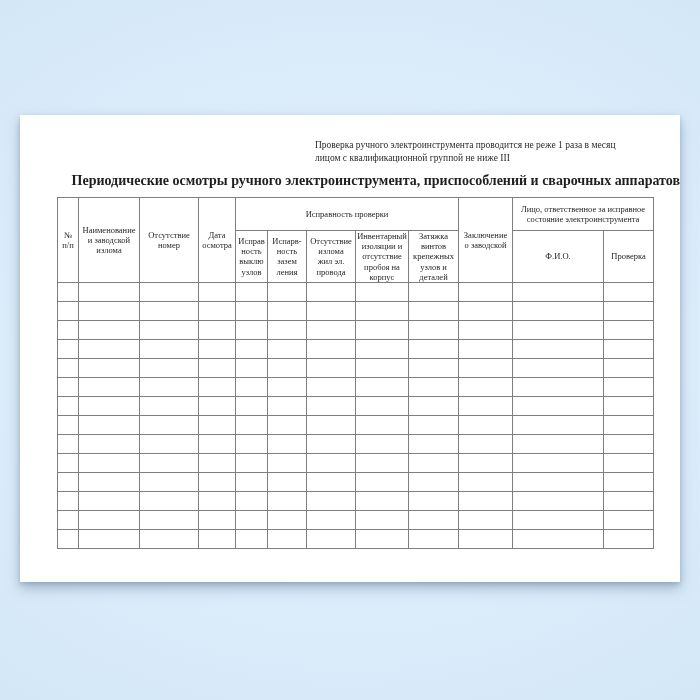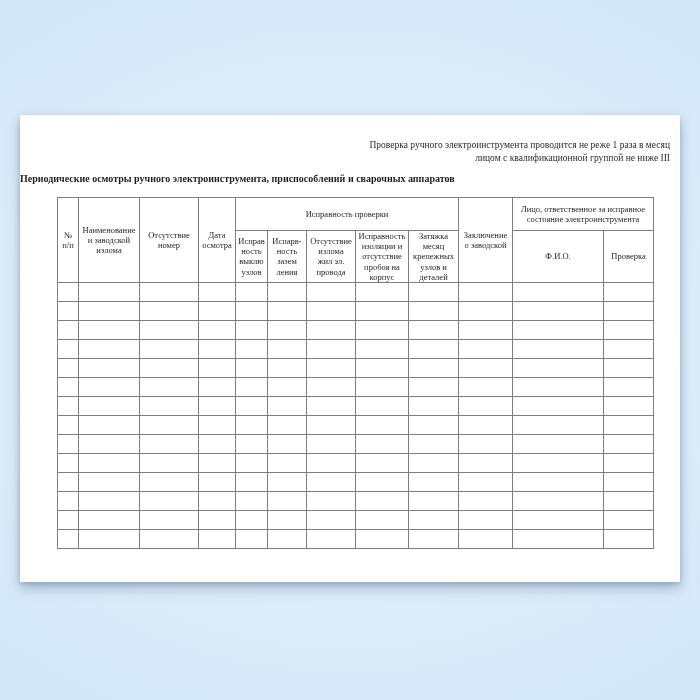--- a/index.html
+++ b/index.html
@@ -20,37 +20,37 @@
     left: 20px;
     top: 115px;
     width: 660px;
     height: 467px;
     background: #ffffff;
     box-shadow: 0 6px 12px rgba(105, 128, 158, 0.50),
                 0 2px 4px rgba(105, 128, 158, 0.35);
   }
   .note {
     position: absolute;
-    left: 305px;
+    left: 295px;
     top: 24px;
     width: 345px;
     font-size: 9.5px;
     line-height: 13px;
     color: #2a2a2a;
     white-space: pre-line;
-    text-align: right;
+    text-align: left;
   }
   .doc-title {
     position: absolute;
     left: 0;
     right: 0;
     top: 58px;
-    text-align: left;
+    text-align: right;
     font-weight: bold;
-    font-size: 10px;
+    font-size: 14px;
     color: #1f1f1f;
   }
   table.form {
     position: absolute;
     left: 37px;
     top: 82px;
     width: 596px;
     border-collapse: collapse;
     table-layout: fixed;
   }
@@ -120,27 +120,27 @@
 выклю
 узлов</th>
         <th>Испарв-
 ность
 зазем
 ления</th>
         <th>Отсутствие
 излома
 жил эл.
 провода</th>
-        <th>Исправность
+        <th>Инвентарный
 изоляции и
 отсутствие
 пробоя на
 корпус</th>
         <th>Затяжка
-месяц
+винтов
 крепежных
 узлов и
 деталей</th>
         <th>Ф.И.О.</th>
         <th>Проверка</th>
       </tr>
     </thead>
     <tbody>
         <tr>
           <td></td>

